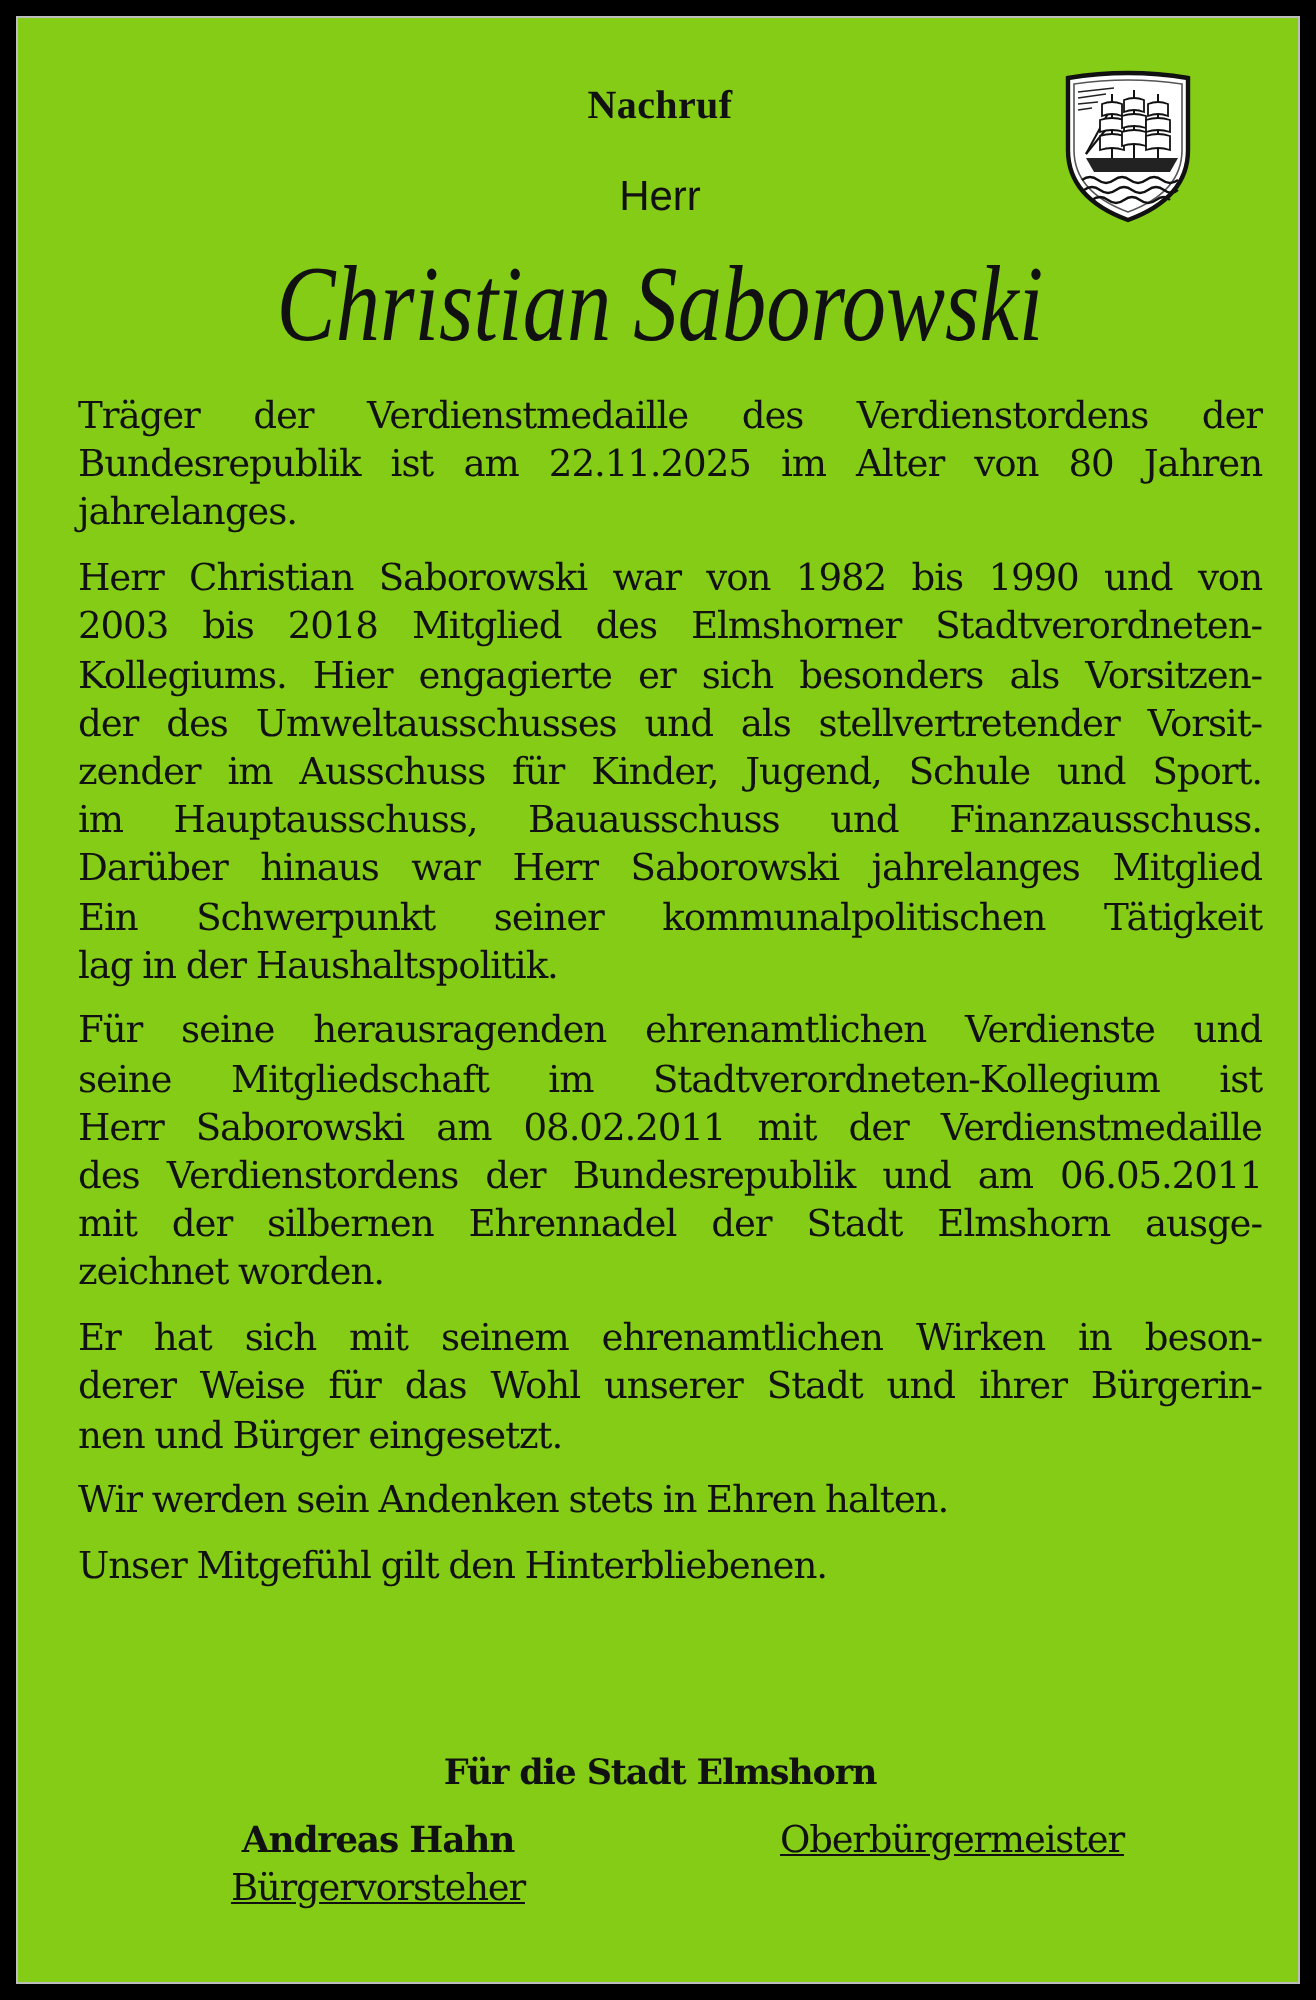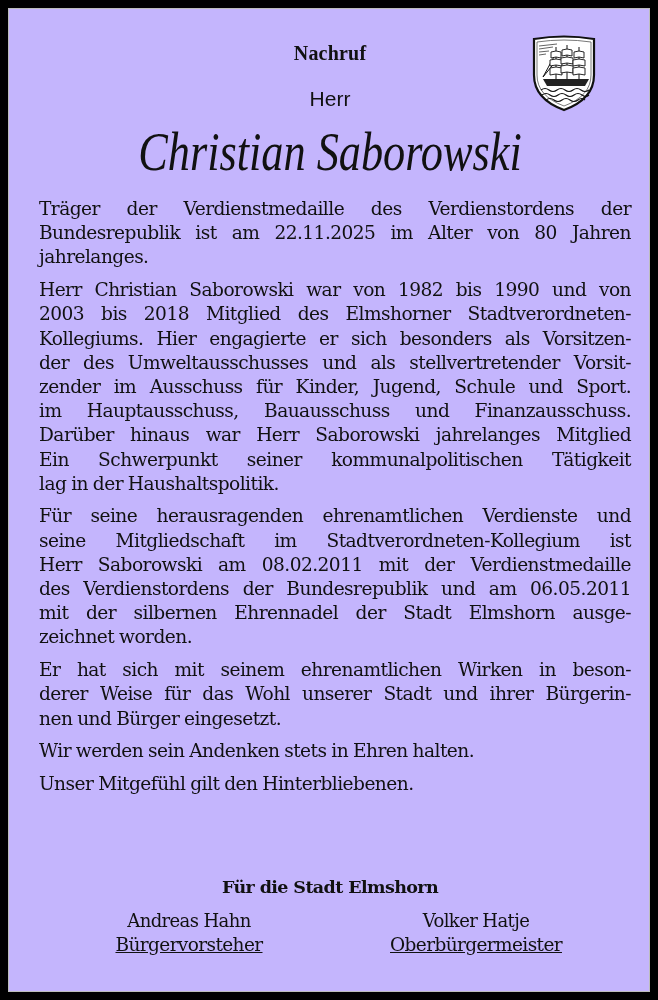--- a/index.html
+++ b/index.html
@@ -12,21 +12,21 @@
       background: #000000;
       position: relative;
       overflow: hidden;
     }
     .page {
       position: absolute;
       left: 8px;
       top: 8px;
       width: 642px;
       height: 984px;
-      background: #c4b5fd;
+      background: #84cc16;
       border: 1px solid #bdbdbd;
       box-sizing: border-box;
       color: #111111;
       font-family: "DejaVu Serif", "Liberation Serif", serif;
     }
     .heading {
       position: absolute;
       left: 0;
       width: 642px;
       text-align: center;
@@ -98,21 +98,21 @@
     }
     .signer {
       position: absolute;
       top: 900px;
       text-align: center;
       font-family: "DejaVu Serif", serif;
     }
     .signer.left { left: 80px; width: 200px; }
     .signer.right { left: 354px; width: 226px; }
     .signer .sname {
-      font-weight: normal;
+      font-weight: bold;
       font-size: 18px;
       letter-spacing: -0.6px;
       line-height: 24px;
     }
     .signer .srole {
       font-size: 18.5px;
       letter-spacing: -0.6px;
       line-height: 24px;
       text-decoration: underline;
     }
@@ -202,17 +202,16 @@
   </div>
 
   <div class="sign-title">Für die Stadt Elmshorn</div>
 
   <div class="signer left">
     <div class="sname">Andreas Hahn</div>
     <div class="srole">Bürgervorsteher</div>
   </div>
 
   <div class="signer right">
-    <div class="sname">Volker Hatje</div>
     <div class="srole">Oberbürgermeister</div>
   </div>
 
 </div>
 
 </body></html>

